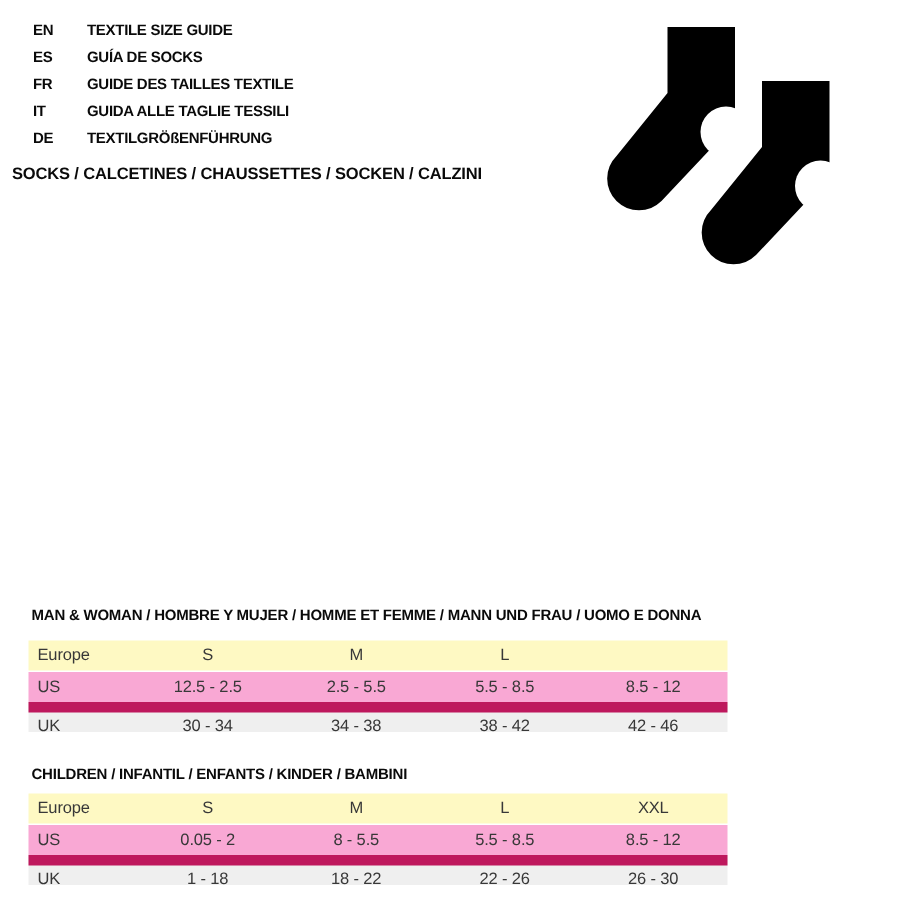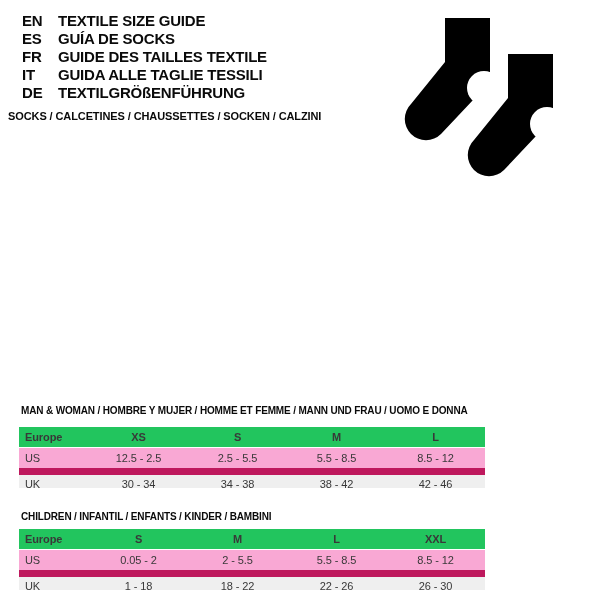--- a/index.html
+++ b/index.html
@@ -5,21 +5,21 @@
   html, body { margin:0; padding:0; }
   body {
     width:600px; height:600px; background:#ffffff;
     font-family:"Liberation Sans", sans-serif;
     color:#111111; position:relative; overflow:hidden;
   }
 
   
   .lang-list { position:absolute; left:22px; top:12px; }
   .lang-row { display:flex; height:18px; line-height:18px;
-              font-weight:bold; font-size:15px; letter-spacing:-0.2px; color:#0a0a0a; }
+              font-weight:bold; font-size:10px; letter-spacing:-0.2px; color:#0a0a0a; }
   .lang-code { width:36px; }
 
   
   .category { position:absolute; left:8px; top:110px;
               font-weight:bold; font-size:11px; letter-spacing:-0.1px; color:#0a0a0a; }
 
   
   .socks { position:absolute; left:400px; top:10px; width:170px; height:170px; }
 
   
@@ -28,21 +28,21 @@
   #title1 { top:405px; }
   #title2 { top:511px; }
 
   .size-table { position:absolute; left:19px; width:466px;
                 font-size:11px; color:#383838; letter-spacing:-0.1px; }
   #table1 { top:427px; }
   #table2 { top:529px; }
 
   .t-row { display:grid; grid-template-columns:70px 99px 99px 99px 99px;
            height:20px; line-height:20px; box-sizing:border-box; }
-  .t-header { background:#22c55e; margin-bottom:1px;font-weight:bold; }
+  .t-header { background:#fef9c3; margin-bottom:1px; }
   .row-us  { background:#f9a8d4; }
   .row-uk  { background:#efefef; border-top:7px solid #be185d; line-height:19px; }
   .cell { text-align:center; overflow:hidden; white-space:nowrap; }
   .cell.first { text-align:left; padding-left:6px; }
 </style>
 </head>
 <body>
 
 <div class="lang-list">
   <div class="lang-row">
@@ -77,21 +77,20 @@
   <g fill="#000000" transform="translate(63,36)">
     <path d="M45,8 H90 V72 L41,124 A21,21 0 0 1 11,94 L45,52 Z"></path>
     <circle cx="84" cy="78" r="17" fill="#ffffff"></circle>
   </g>
 </svg>
 
 <div class="table-title" id="title1">MAN &amp; WOMAN / HOMBRE Y MUJER / HOMME ET FEMME / MANN UND FRAU / UOMO E DONNA</div>
 <div class="size-table" id="table1">
   <div class="t-row t-header">
     <div class="cell first">Europe</div>
-    <div class="cell">XS</div>
     <div class="cell">S</div>
     <div class="cell">M</div>
     <div class="cell">L</div>
   </div>
   <div class="t-row row-us">
     <div class="cell first">US</div>
     <div class="cell">12.5 - 2.5</div>
     <div class="cell">2.5 - 5.5</div>
     <div class="cell">5.5 - 8.5</div>
     <div class="cell">8.5 - 12</div>
@@ -110,21 +109,21 @@
   <div class="t-row t-header">
     <div class="cell first">Europe</div>
     <div class="cell">S</div>
     <div class="cell">M</div>
     <div class="cell">L</div>
     <div class="cell">XXL</div>
   </div>
   <div class="t-row row-us">
     <div class="cell first">US</div>
     <div class="cell">0.05 - 2</div>
-    <div class="cell">2 - 5.5</div>
+    <div class="cell">8 - 5.5</div>
     <div class="cell">5.5 - 8.5</div>
     <div class="cell">8.5 - 12</div>
   </div>
   <div class="t-row row-uk">
     <div class="cell first">UK</div>
     <div class="cell">1 - 18</div>
     <div class="cell">18 - 22</div>
     <div class="cell">22 - 26</div>
     <div class="cell">26 - 30</div>
   </div>

